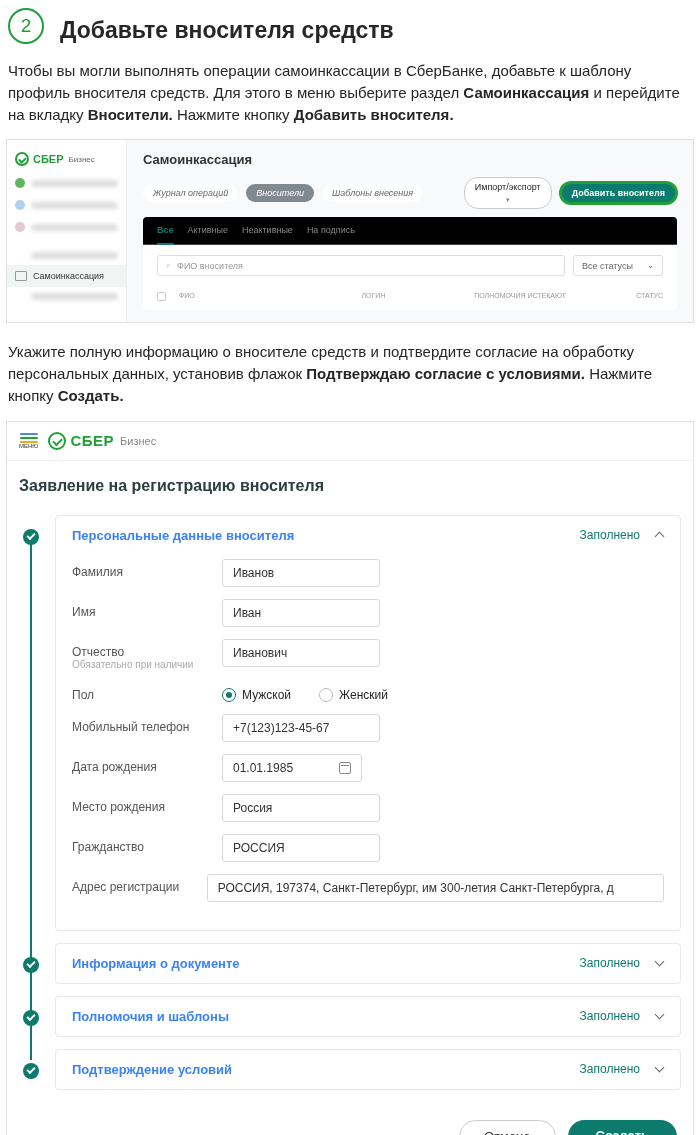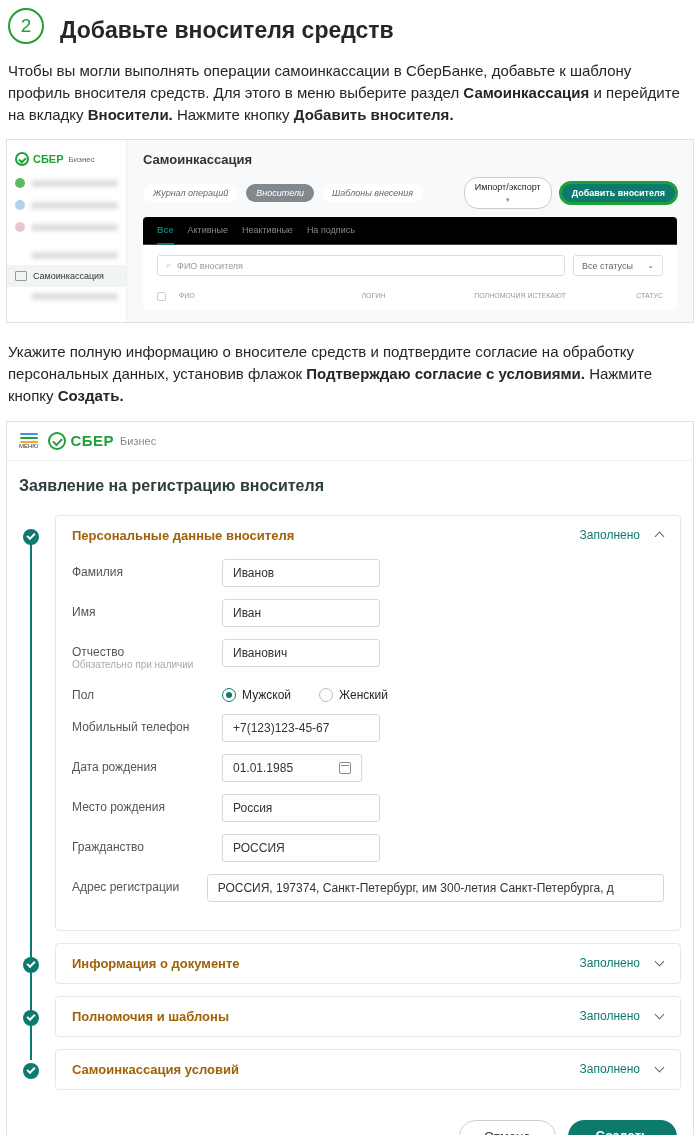--- a/index.html
+++ b/index.html
@@ -63,21 +63,21 @@
   
   .form-title { font-size: 16px; font-weight: 700; padding: 16px 12px 20px; color: #2c3e3e; }
   
   .steps-wrap { padding: 0 12px; position: relative; }
   .step-line { position: absolute; left: 23px; top: 20px; bottom: 30px; width: 2px; background: #0d7a6e; }
   .step-sec { position: relative; margin-bottom: 12px; }
   .step-dot { position: absolute; left: 4px; top: 14px; width: 16px; height: 16px; background: #0d7a6e; border-radius: 50%; display: flex; align-items: center; justify-content: center; }
   .step-dot::after { content: ''; width: 6px; height: 3px; border-left: 2px solid #fff; border-bottom: 2px solid #fff; transform: rotate(-45deg); margin-top: -2px; }
   .step-card { margin-left: 36px; border: 1px solid #e8e8e8; border-radius: 4px; background: #fff; }
   .card-head { display: flex; align-items: center; padding: 12px 16px; }
-  .card-title { font-weight: 600; font-size: 13px; color: #a16207; flex: 1; }
+  .card-title { font-weight: 600; font-size: 13px; color: #3b82f6; flex: 1; }
   .card-status { font-size: 12px; color: #0d7a6e; margin-right: 14px; }
   .chev { width: 10px; height: 10px; position: relative; }
   .chev::after { content: ''; position: absolute; width: 6px; height: 6px; border-right: 1.5px solid #666; border-bottom: 1.5px solid #666; transform: rotate(45deg); top: 0; left: 2px; }
   .chev.up::after { transform: rotate(-135deg); top: 3px; }
   
   .card-body { padding: 4px 16px 16px; }
   .frow { display: flex; align-items: flex-start; margin-bottom: 12px; }
   .flabel { width: 150px; font-size: 12px; color: #555; padding-top: 6px; }
   .flabel-sub { font-size: 10px; color: #aaa; }
   .finput { border: 1px solid #d8d8d8; border-radius: 3px; padding: 6px 10px; font-size: 12px; color: #333; background: #fff; }
@@ -288,21 +288,21 @@
           <div class="card-status">Заполнено</div>
           <div class="chev"></div>
         </div>
       </div>
     </div>
 
     <div class="step-sec">
       <div class="step-dot"></div>
       <div class="step-card">
         <div class="card-head">
-          <div class="card-title">Самоинкассация условий</div>
+          <div class="card-title">Подтверждение условий</div>
           <div class="card-status">Заполнено</div>
           <div class="chev"></div>
         </div>
       </div>
     </div>
   </div>
 
   <div class="btnrow">
     <div class="btn-cancel">Отмена</div>
     <div class="btn-create">Создать</div>

